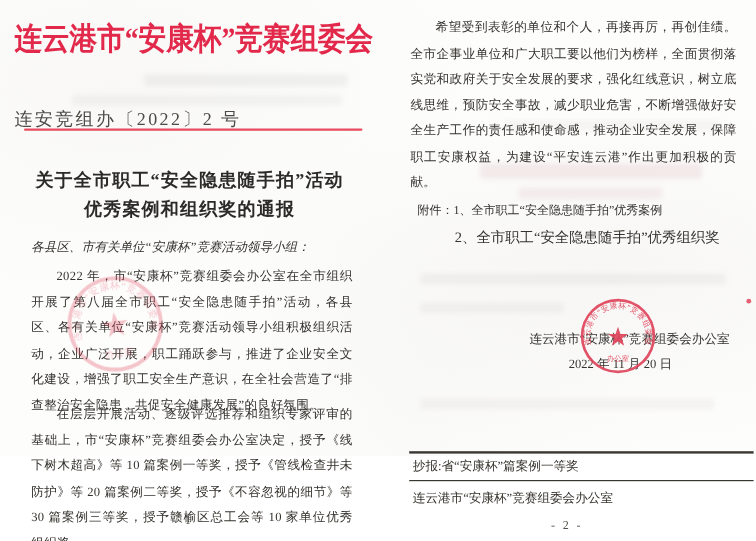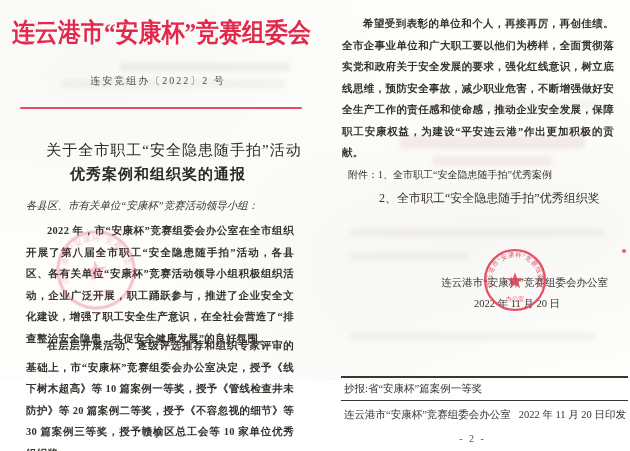--- a/index.html
+++ b/index.html
@@ -21,38 +21,38 @@
   .abs { position: absolute; }
 
   
   .org-title {
     left: 12px; top: 15px; width: 292px;
     font-size: 23px; font-weight: 700; color: #e2294b;
     letter-spacing: 0px; white-space: nowrap; text-align: center;
     transform: scale(1.0, 1.12); transform-origin: center top;
   }
   .doc-number {
-    left: 12px; top: 74px; width: 292px; text-align: center;
-    font-size: 10px; color: #4d4a46; letter-spacing: 2px;
+    left: 12px; top: 90px; width: 292px; text-align: left;
+    font-size: 15px; color: #4d4a46; letter-spacing: 2px;
   }
   .red-rule {
     left: 20px; top: 107px; width: 282px; height: 2px;
     background: #e84a60; border-radius: 1px;
   }
 
   
-  .doc-title-1 { left: 28px; top: 141px; width: 292px; text-align: center;
-    font-size: 15px; font-weight: 400; color: #2c2a26; letter-spacing: 1px; }
+  .doc-title-1 { left: 12px; top: 141px; width: 292px; text-align: center;
+    font-size: 15px; font-weight: 700; color: #2c2a26; letter-spacing: 1px; }
   .doc-title-2 { left: 12px; top: 165px; width: 292px; text-align: center;
     font-size: 15px; font-weight: 700; color: #2c2a26; letter-spacing: 1px; }
   .salutation { left: 26px; top: 199px; width: 276px;
     font-size: 10.5px; color: #35322d; font-style: italic; }
   .body-para {
     font-size: 10.5px; color: #35322d; line-height: 21.5px;
-    text-align: justify; text-indent: 2em; letter-spacing: 0.3px; font-weight: bold;
+    text-align: justify; text-indent: 2em; letter-spacing: 0.3px;
   }
   .p1a { left: 26px; top: 220px; width: 268px; }
   .p1b { left: 26px; top: 335px; width: 268px; }
   .page-num { font-size: 10px; color: #55524d; letter-spacing: 2px; }
   .pn1 { left: 0px; top: 429px; width: 315px; text-align: center; }
   .pn2 { left: 315px; top: 433px; width: 315px; text-align: center; }
 
   
   .p2a { left: 342px; top: 13px; width: 272px; }
   .attach-1 { left: 348px; top: 168px; width: 266px; font-size: 10px; color: #35322d; }
@@ -157,19 +157,18 @@
       </text>
       <text x="32" y="52.5" font-size="6" fill="#e0455c" text-anchor="middle">办公室</text>
     </svg>
 
     <div class="abs footer-rule-1"></div>
     <div class="abs copy-to">抄报:省“安康杯”篇案例一等奖</div>
     <div class="abs footer-rule-2"></div>
 
     <div class="abs issuer-row">
       <span>连云港市“安康杯”竞赛组委会办公室</span>
-      <span>2022 年 11 月 20 日印发</span>
     </div>
 
     <div class="abs page-num pn2">- 2 -</div>
   </div>
 
 </div>
 
 </body></html>

